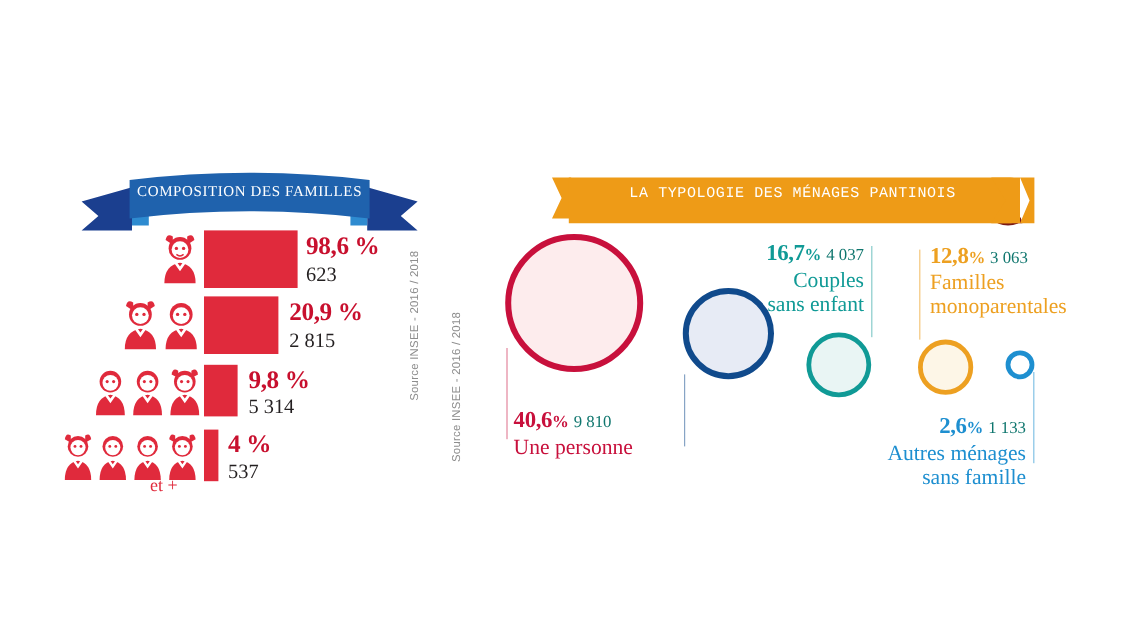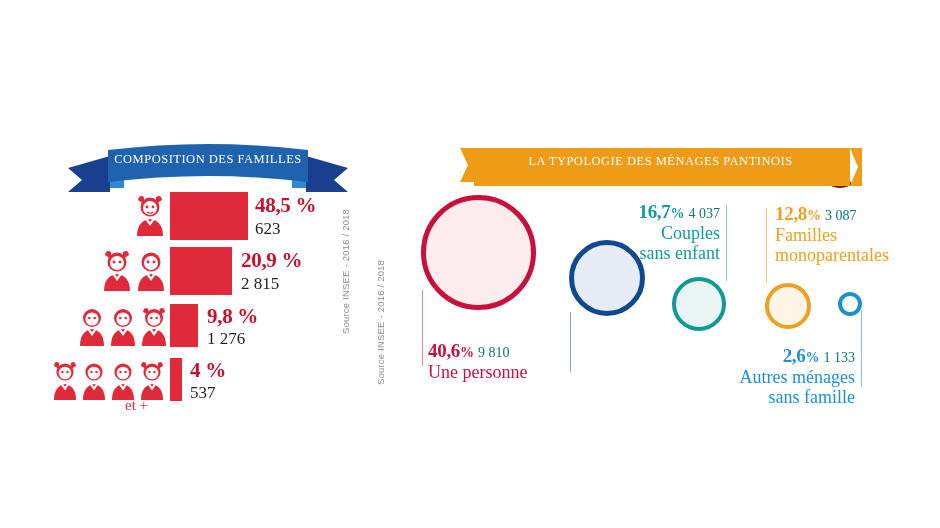--- a/index.html
+++ b/index.html
@@ -76,21 +76,21 @@
         <circle cx="17" cy="15" r="9.5"></circle>
           <circle cx="17" cy="16" r="7" fill="#ffffff"></circle>
         <circle cx="14" cy="15" r="1.4" fill="#e02a3c"></circle>
           <circle cx="20" cy="15" r="1.4" fill="#e02a3c"></circle>
         <path d="M14 20 Q17 22.5 20 20" stroke="#e02a3c" stroke-width="1.2" fill="none"></path>
         <path d="M4 44 Q4 29 17 27 Q30 29 30 44 Z"></path>
         <path d="M12 27 L17 34 L22 27 L20 26 L17 30 L14 26 Z" fill="#ffffff"></path>
       </g>
     </svg>
     <div class="bar" style="left:170px;top:0;width:78px;height:48px;"></div>
-    <div class="pct" style="left:255px;top:1px;">48,5 %</div>
+    <div class="pct" style="left:255px;top:1px;">98,6 %</div>
     <div class="cnt" style="left:255px;top:27px;">623</div>
   </div>
 
   <div class="bar-row" style="left:0;top:247px;">
     <svg style="position:absolute;left:100px;top:0;" width="68" height="46" viewBox="0 0 68 46">
       <g fill="#e02a3c">
         <path d="M5 8 Q6 2 11 5 L11 12 Z"></path>
           <path d="M29 8 Q28 2 23 5 L23 12 Z"></path>
         <circle cx="17" cy="15" r="9.5"></circle>
           <circle cx="17" cy="16" r="7" fill="#ffffff"></circle>
@@ -131,21 +131,21 @@
         <circle cx="77" cy="14" r="9"></circle>
           <circle cx="77" cy="15" r="6.6" fill="#ffffff"></circle>
         <circle cx="74.3" cy="14" r="1.3" fill="#e02a3c"></circle>
           <circle cx="79.7" cy="14" r="1.3" fill="#e02a3c"></circle>
         <path d="M65 42 Q65 27 77 25 Q89 27 89 42 Z"></path>
         <path d="M72 25 L77 32 L82 25 L80.2 24 L77 28 L73.8 24 Z" fill="#ffffff"></path>
       </g>
     </svg>
     <div class="bar" style="left:170px;top:0;width:28px;height:43px;"></div>
     <div class="pct" style="left:207px;top:0px;">9,8 %</div>
-    <div class="cnt" style="left:207px;top:25px;">1 276</div>
+    <div class="cnt" style="left:207px;top:25px;">5 314</div>
   </div>
 
   <div class="bar-row" style="left:0;top:358px;">
     <svg style="position:absolute;left:52px;top:0;" width="117" height="44" viewBox="0 0 117 44">
       <g fill="#e02a3c">
         <path d="M2 8 Q3 2 7 5 L7 11 Z"></path>
           <path d="M24 8 Q23 2 19 5 L19 11 Z"></path>
         <circle cx="13" cy="14" r="8.6"></circle>
           <circle cx="13" cy="15" r="6.3" fill="#ffffff"></circle>
         <circle cx="10.5" cy="14" r="1.2" fill="#e02a3c"></circle>
@@ -185,21 +185,21 @@
 
   <div class="banner" style="left:458px;top:142px;width:405px;height:52px;">
     <svg width="405" height="52" viewBox="0 0 405 52">
       <path d="M378 34 Q392 34 394 44 L378 44 Z" fill="#7a1a16"></path>
       <ellipse cx="382" cy="41" rx="11" ry="5" fill="#7a1a16"></ellipse>
       <path d="M2 6 L18 6 L18 40 L2 40 L10 23 Z" fill="#ee9b17"></path>
       <path d="M16 6 L384 6 Q392 6 392 14 L392 36 Q392 44 384 44 L16 44 L16 6 Z" fill="#ee9b17"></path>
       <path d="M368 6 L392 6 L392 44 L368 44 L380 25 Z" fill="#ee9b17"></path>
       <path d="M392 6 L404 6 L404 44 L392 44 L400 25 Z" fill="#ee9b17"></path>
     </svg>
-    <div class="banner-title" style="top:12px;font-size:12.5px;">LA TYPOLOGIE DES MÉNAGES PANTINOIS</div>
+    <div class="banner-title" style="top:12px;font-size:12.5px;font-family:Liberation Mono, monospace;">LA TYPOLOGIE DES MÉNAGES PANTINOIS</div>
   </div>
 
   <div class="leader" style="left:422px;top:290px;height:76px;background:#c8103c;opacity:.5;"></div>
   <div class="circ" style="left:421px;top:195px;width:115px;height:115px;border:5px solid #c8103c;background:#fdeced;"></div>
   <div class="clab" style="left:428px;top:340px;color:#c8103c;">
     <span class="big">40,6</span><span class="pc">%</span>
     <span class="num">9 810</span>
     <span class="desc">Une personne</span>
   </div>
 
@@ -212,21 +212,21 @@
     <span class="big">16,7</span><span class="pc">%</span>
     <span class="num">4 037</span>
     <span class="desc">Couples</span>
     <span class="desc">sans enfant</span>
   </div>
 
   <div class="leader" style="left:766px;top:208px;height:75px;background:#eda021;opacity:.6;"></div>
   <div class="circ" style="left:765px;top:283px;width:46px;height:46px;border:4px solid #eda021;background:#fdf6e7;"></div>
   <div class="clab" style="left:775px;top:203px;color:#eda021;">
     <span class="big">12,8</span><span class="pc">%</span>
-    <span class="num">3 087</span>
+    <span class="num">3 063</span>
     <span class="desc">Familles</span>
     <span class="desc">monoparentales</span>
   </div>
 
   <div class="leader" style="left:861px;top:310px;height:76px;background:#1e8fd0;opacity:.55;"></div>
   <div class="circ" style="left:838px;top:292px;width:24px;height:24px;border:4px solid #1e8fd0;background:#ffffff;"></div>
   <div class="clab ralign" style="left:720px;top:345px;width:135px;color:#1e8fd0;">
     <span class="big">2,6</span><span class="pc">%</span>
     <span class="num">1 133</span>
     <span class="desc">Autres ménages</span>

